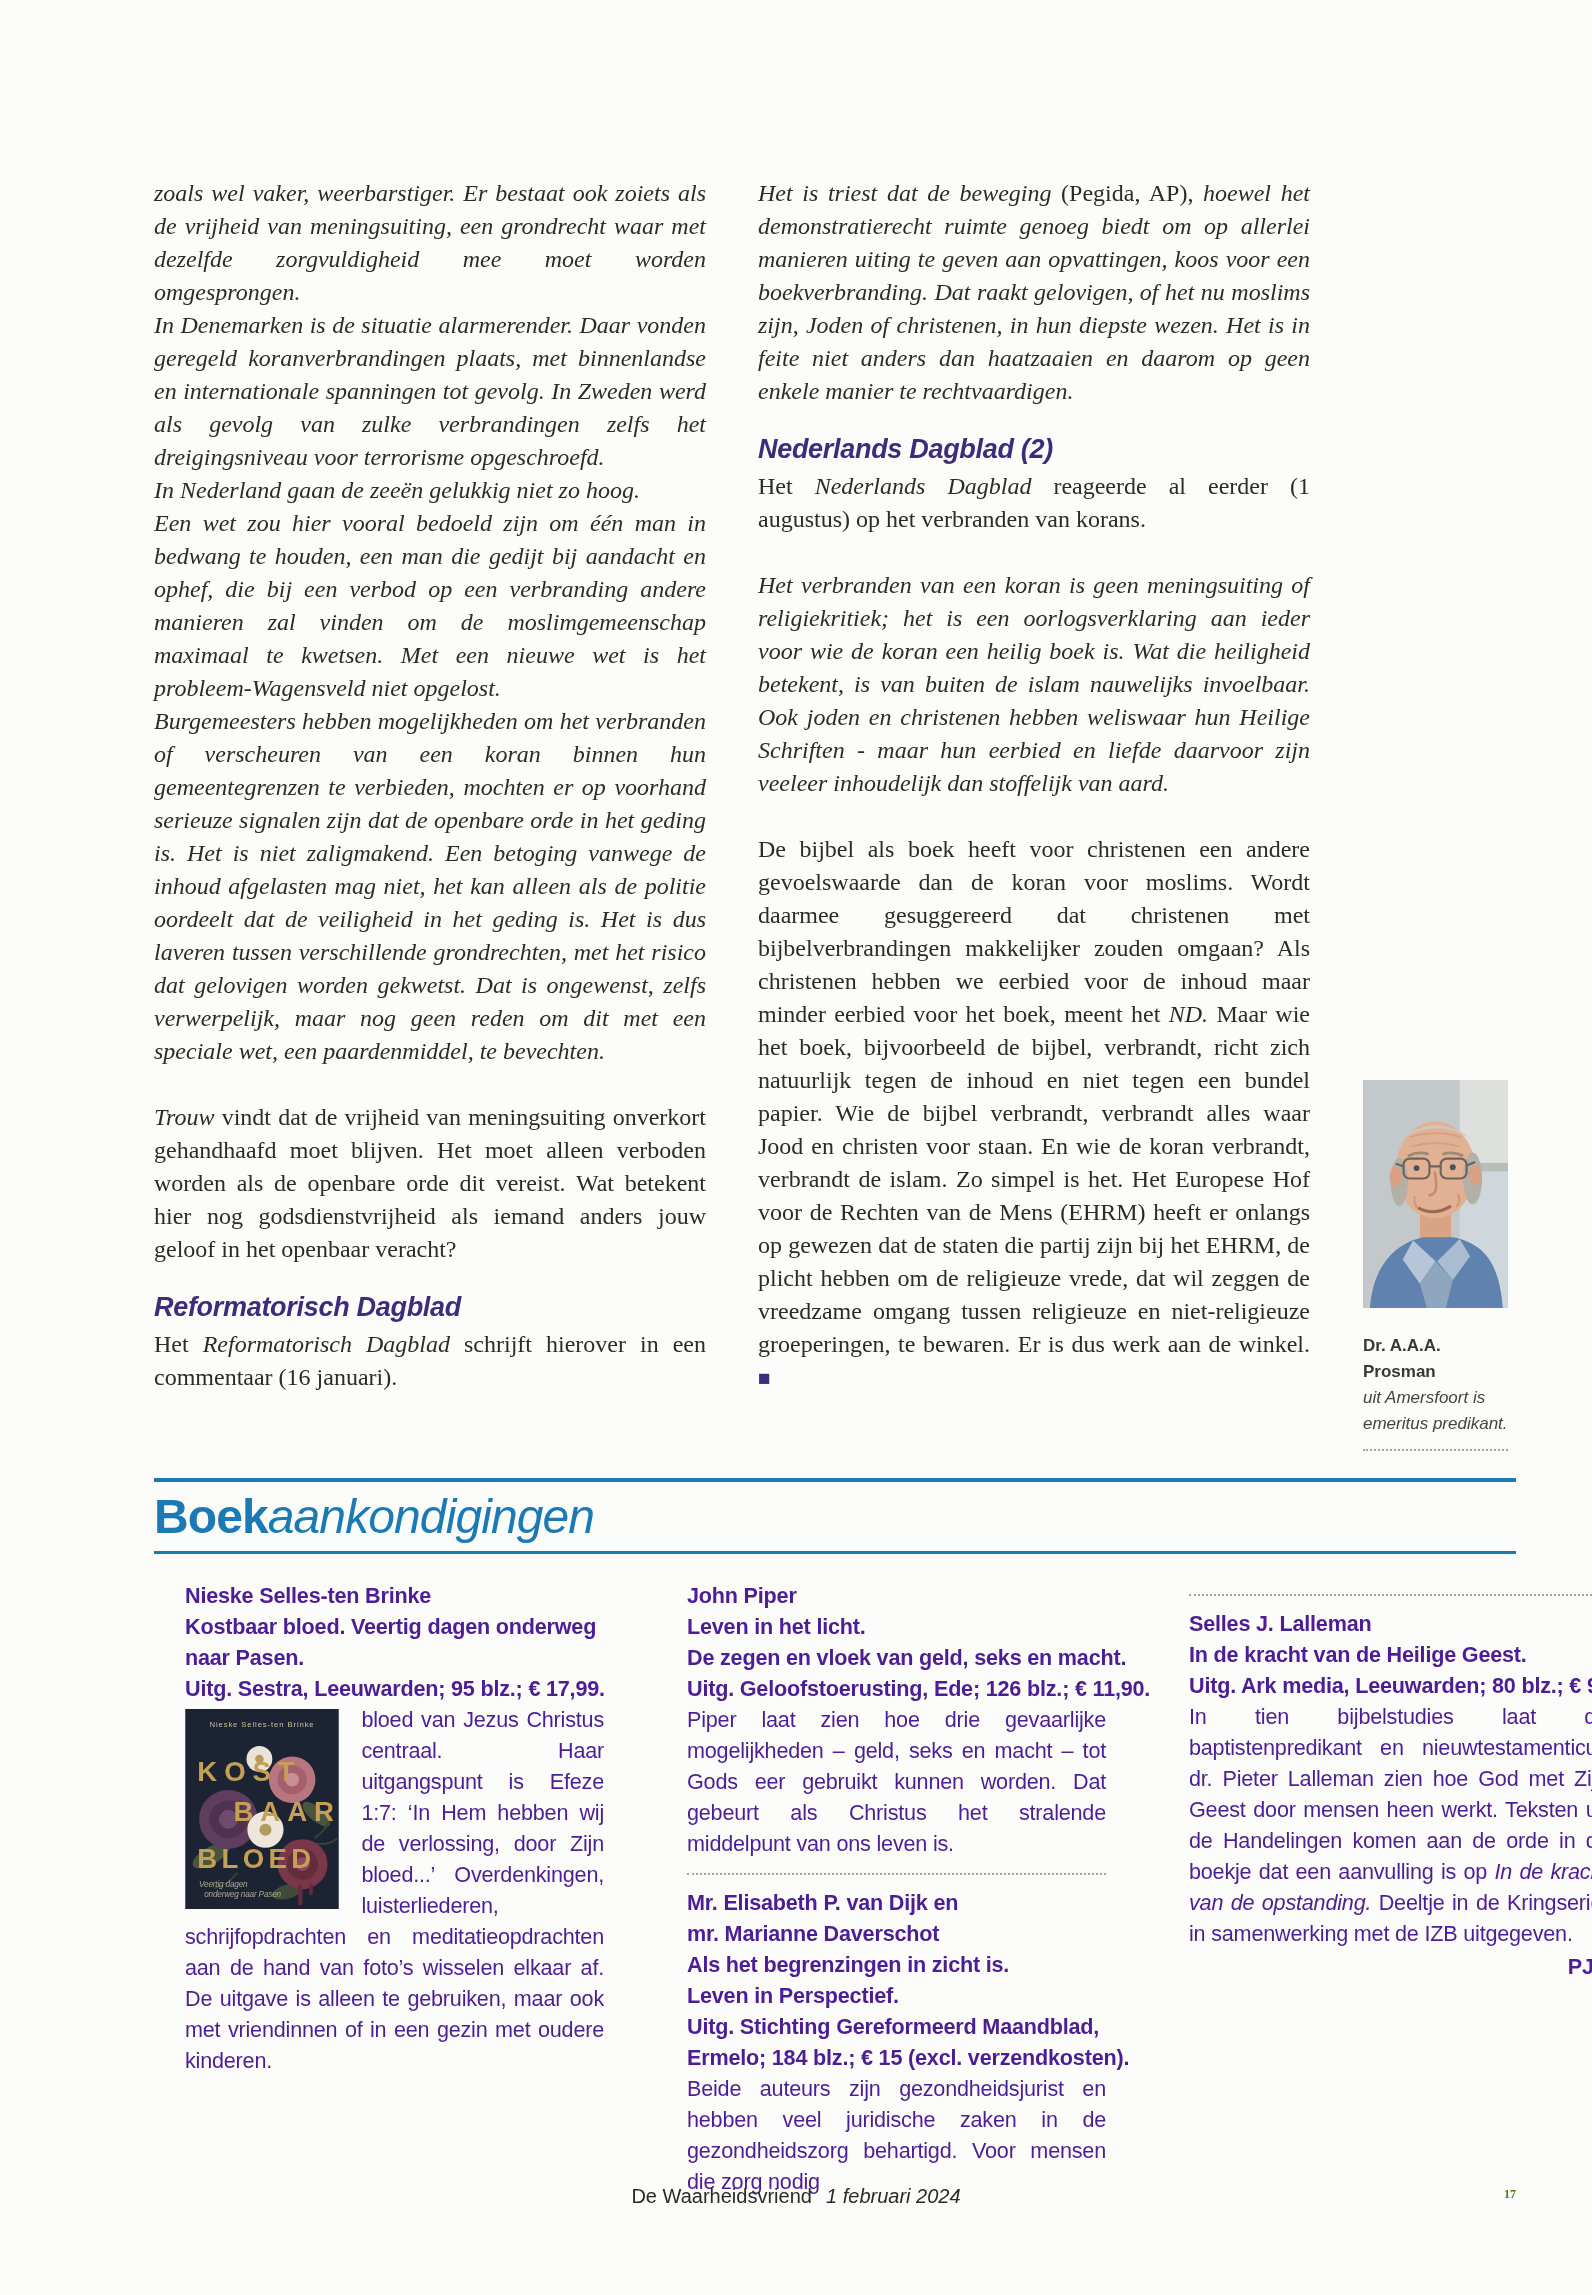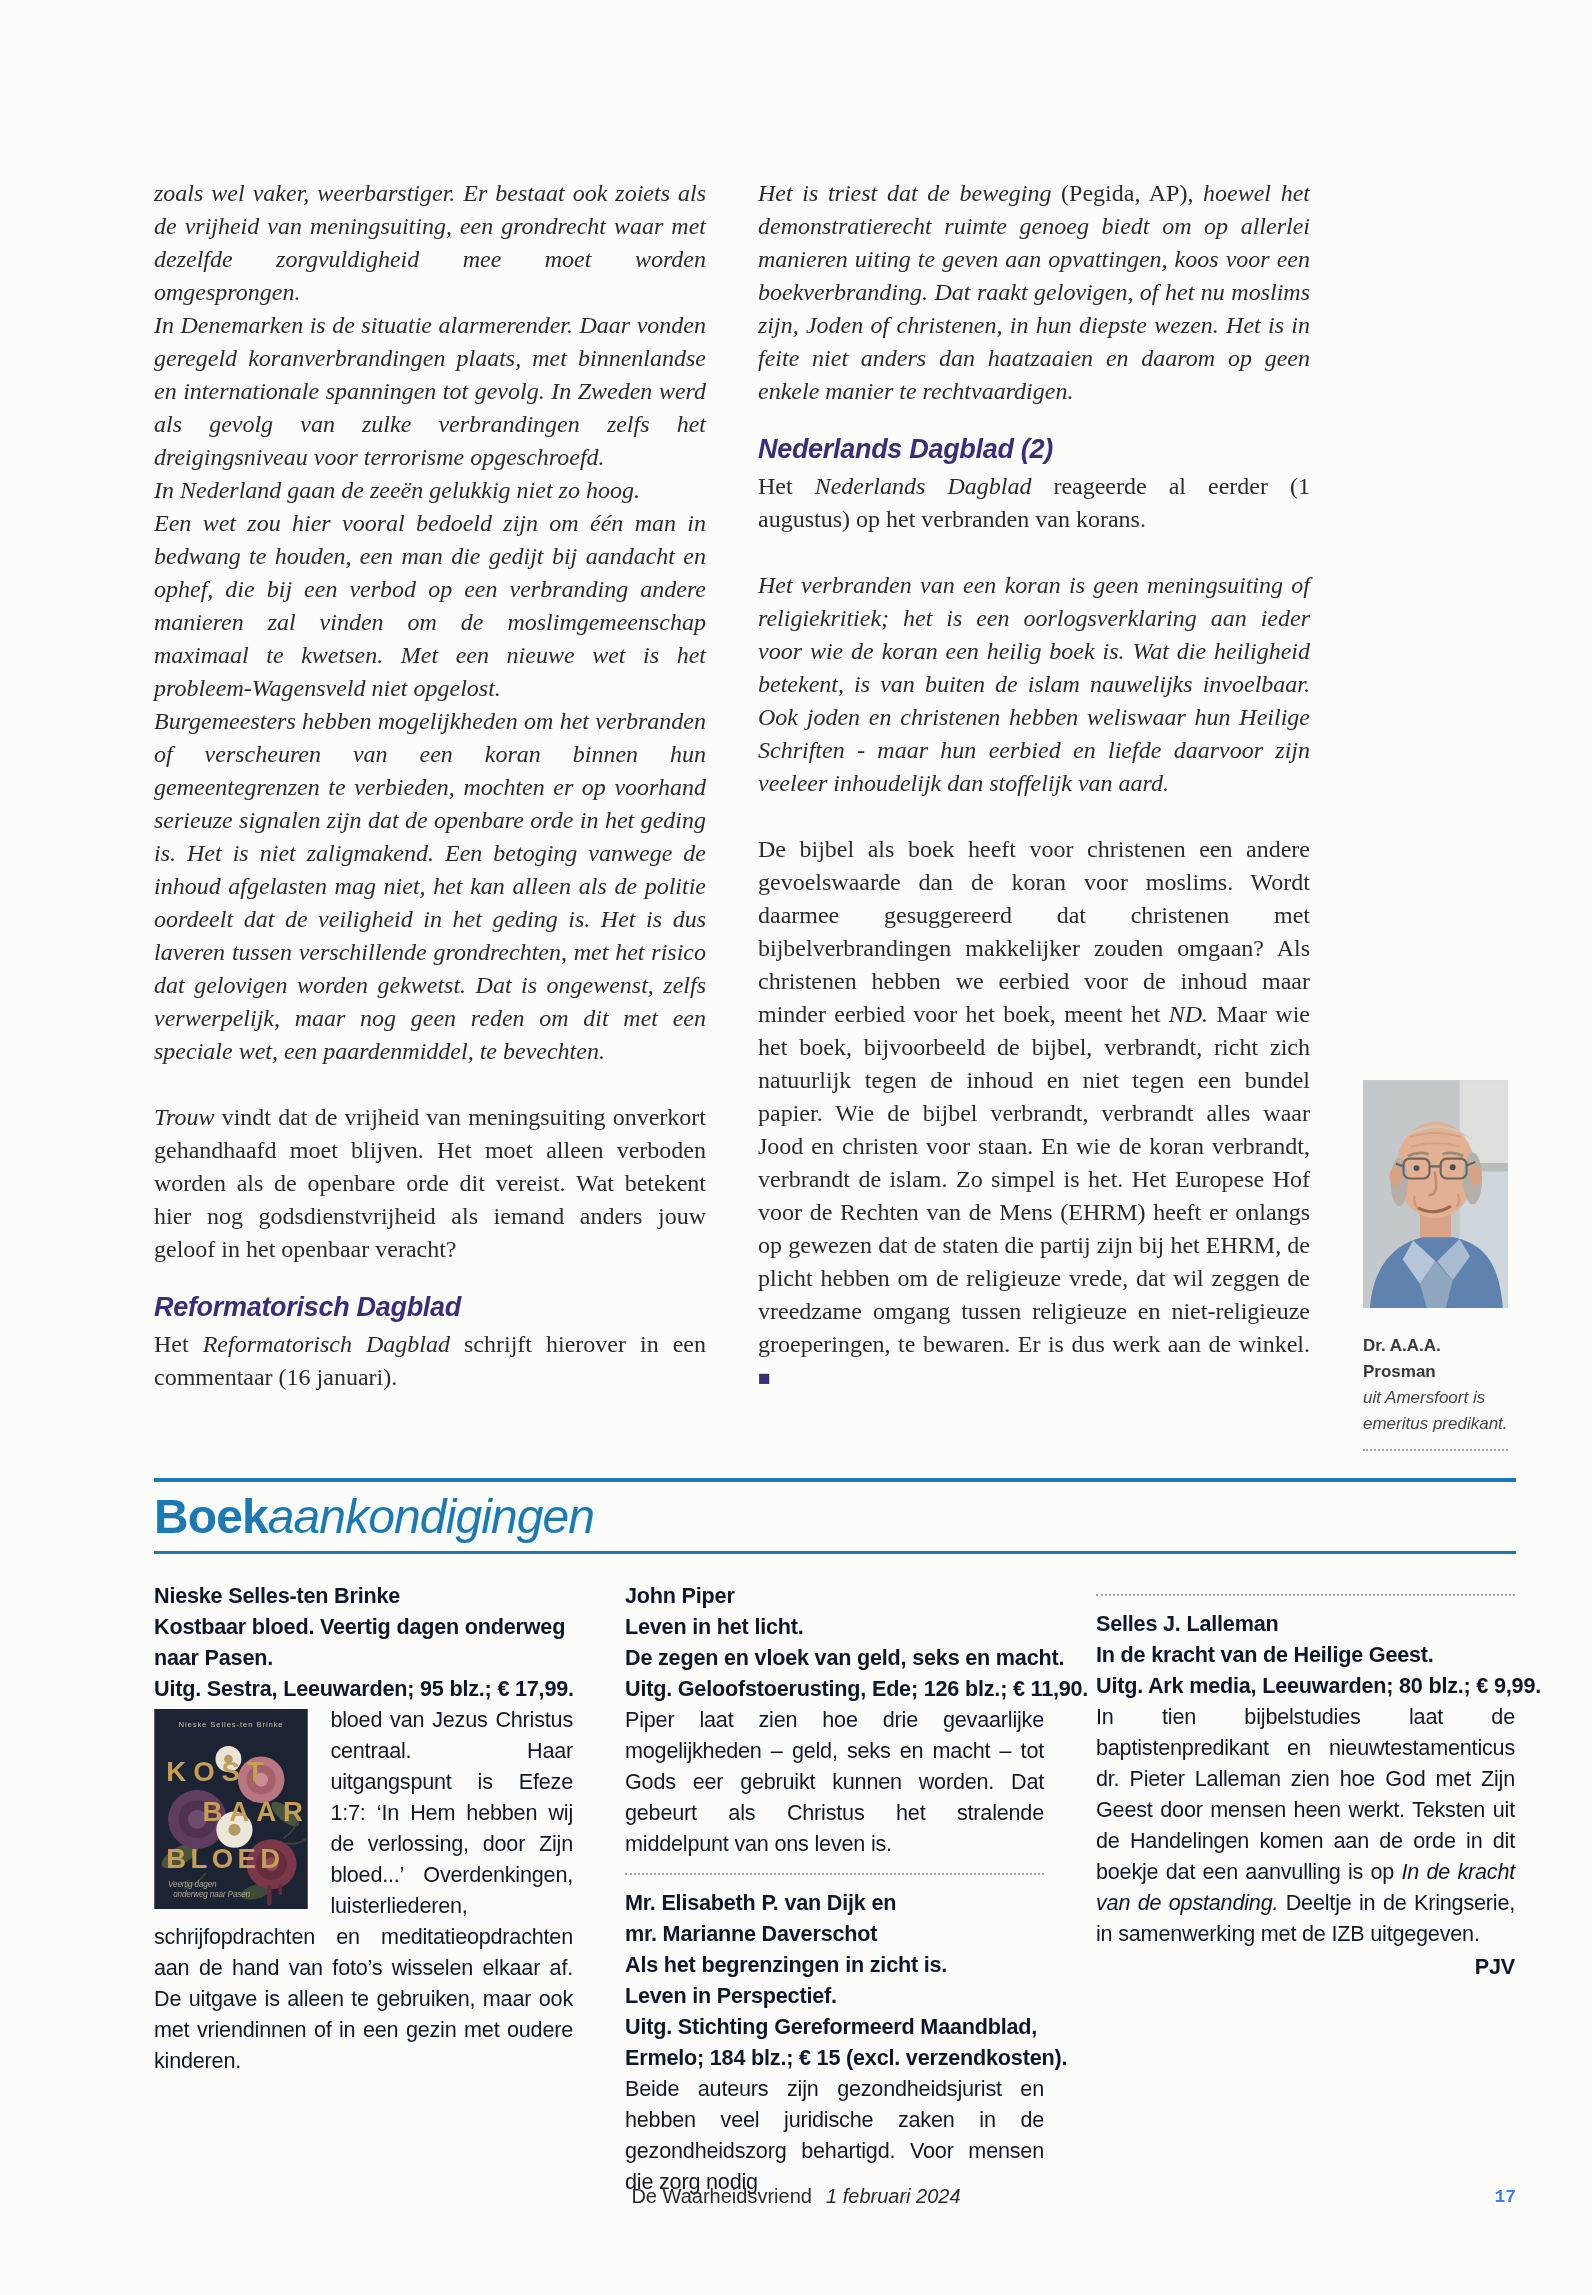--- a/index.html
+++ b/index.html
@@ -46,38 +46,38 @@
     margin:7px 0 5.2px 0;height:57px;
     font-family:"Liberation Sans",sans-serif;font-size:48px;line-height:55px;
     color:#1b79b4;letter-spacing:-0.9px;text-align:left;
   }
   .books-title .tb{font-weight:700;}
   .books-title .ti{font-style:italic;font-weight:400;}
   .bk-cols{display:flex;gap:52px;margin-top:26px;}
   .bk-col{
     width:419px;
     font-family:"Liberation Sans",sans-serif;
-    font-size:21.6px;line-height:31px;letter-spacing:-0.2px;color:#0f172a;
+    font-size:21.6px;line-height:31px;letter-spacing:-0.2px;color:#4c1d95;margin-left:31px;
   }
   .bk-head{font-weight:700;white-space:nowrap;}
   .bk-body{text-align:justify;}
   .bk-body .em{font-style:italic;}
   .bk-divider{border-top:2.6px dotted #a3a29d;margin:14px 0 12px 0;}
   .byline{font-weight:700;text-align:right;margin-top:1.7px;}
   .cover-f{float:left;width:154px;height:200px;margin:5.2px 22.4px 7px 0;}
   
   .footer{
     position:absolute;left:0;top:2185px;width:1592px;text-align:center;
     font-family:"Liberation Sans",sans-serif;font-size:20px;color:#2c2a28;
   }
   .footer .fb{font-weight:400;}
   .footer .fi{font-style:italic;margin-left:8.6px;}
   .pagenum{
     position:absolute;top:2187px;right:76px;
-    font-family:Liberation Mono, monospace;font-size:18px;font-weight:700;color:#3b82f6;
+    font-family:Liberation Serif, serif;font-size:12px;font-weight:700;color:#4d7c0f;
   }
 </style>
 </head>
 <body>
 
 <div id="art-left" class="art-col">
     <p class="art-p base-em"><span>zoals wel vaker, weerbarstiger. Er bestaat ook zoiets als de vrijheid van meningsuiting, een grondrecht waar met dezelfde zorgvuldigheid mee moet worden omgesprongen.</span></p>
     <p class="art-p base-em"><span>In Denemarken is de situatie alarmerender. Daar vonden geregeld koranverbrandingen plaats, met binnenlandse en internationale spanningen tot gevolg. In Zweden werd als gevolg van zulke verbrandingen zelfs het dreigingsniveau voor terrorisme opgeschroefd.</span></p>
     <p class="art-p base-em"><span>In Nederland gaan de zeeën gelukkig niet zo hoog.</span></p>
     <p class="art-p base-em"><span>Een wet zou hier vooral bedoeld zijn om één man in bedwang te houden, een man die gedijt bij aandacht en ophef, die bij een verbod op een verbranding andere manieren zal vinden om de moslimgemeenschap maximaal te kwetsen. Met een nieuwe wet is het probleem-Wagensveld niet opgelost.</span></p>

